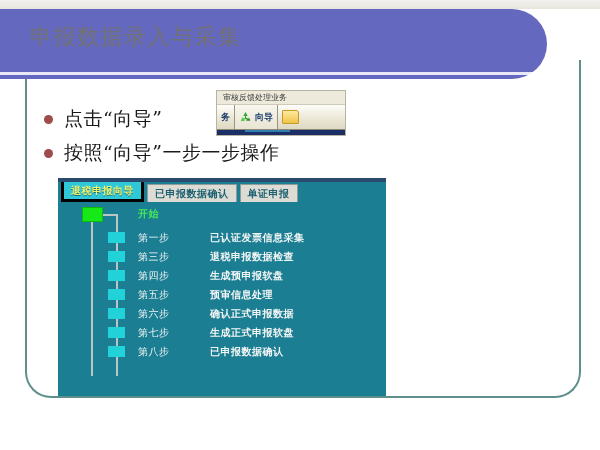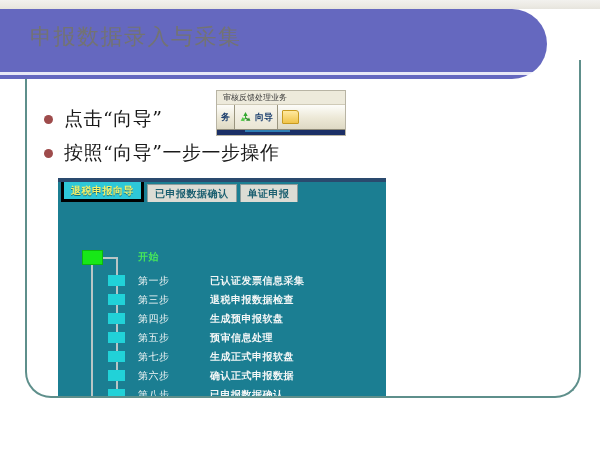--- a/index.html
+++ b/index.html
@@ -211,21 +211,20 @@
     background: #2ec8d8;
     color: #f2f06a;
     border: 3px solid #000000;
     text-shadow: 0 1px 0 #12707f;
   }
   .steps-area {
     position: relative;
     height: 178px;
     background: #1b7e92;
     padding-top: 6px;
-    margin-top: 43px;
   }
   .vline-a {
     position: absolute;
     left: 33px;
     top: 18px;
     width: 2px;
     height: 156px;
     background: #b9c6c6;
   }
   .vline-b {
@@ -388,29 +387,29 @@
         <span class="step-no">第四步</span>
         <span class="step-desc">生成预申报软盘</span>
       </div>
       <div class="step-row">
         <span class="step-node"></span>
         <span class="step-no">第五步</span>
         <span class="step-desc">预审信息处理</span>
       </div>
       <div class="step-row">
         <span class="step-node"></span>
+        <span class="step-no">第六步</span>
+        <span class="step-desc">确认正式申报数据</span>
+      </div>
+      <div class="step-row">
+        <span class="step-node"></span>
         <span class="step-no">第七步</span>
         <span class="step-desc">生成正式申报软盘</span>
       </div>
       <div class="step-row">
         <span class="step-node"></span>
-        <span class="step-no">第六步</span>
-        <span class="step-desc">确认正式申报数据</span>
-      </div>
-      <div class="step-row">
-        <span class="step-node"></span>
         <span class="step-no">第八步</span>
         <span class="step-desc">已申报数据确认</span>
       </div>
     </div>
   </div>
 
 </div>
 
 </body></html>

